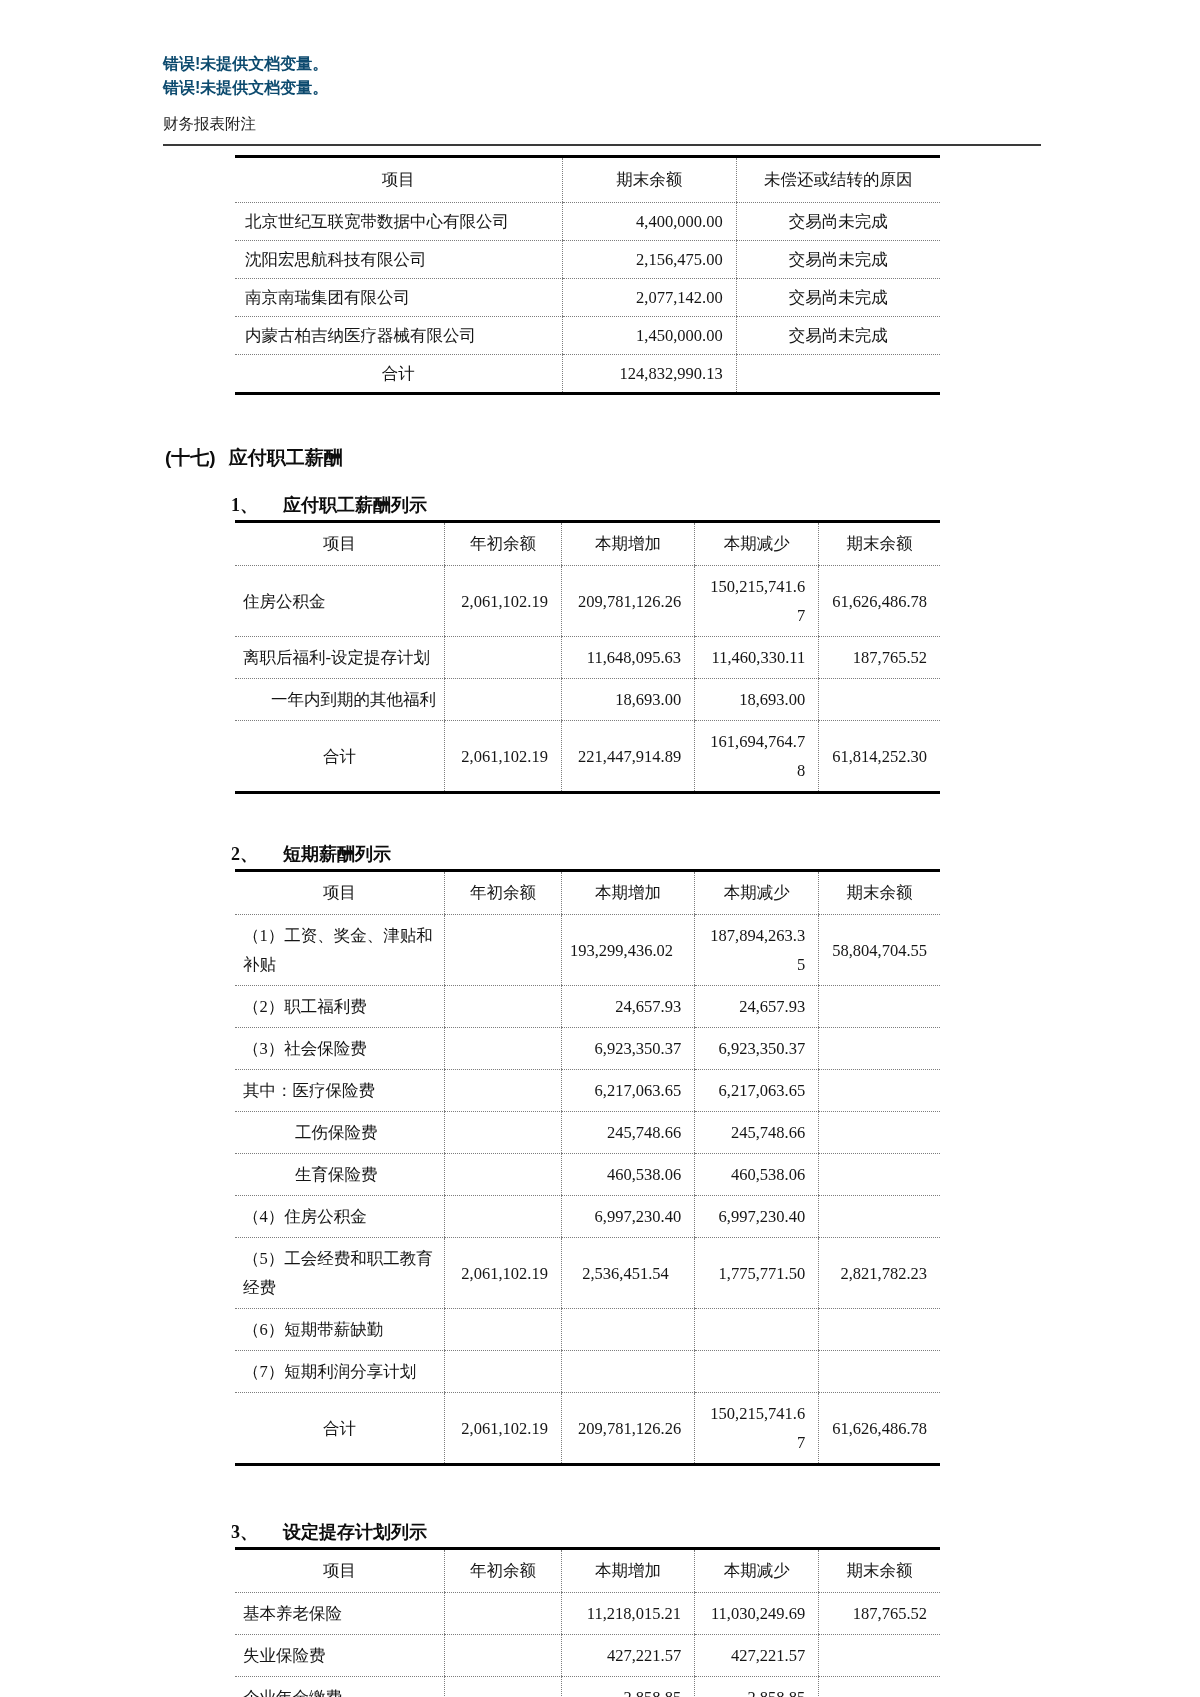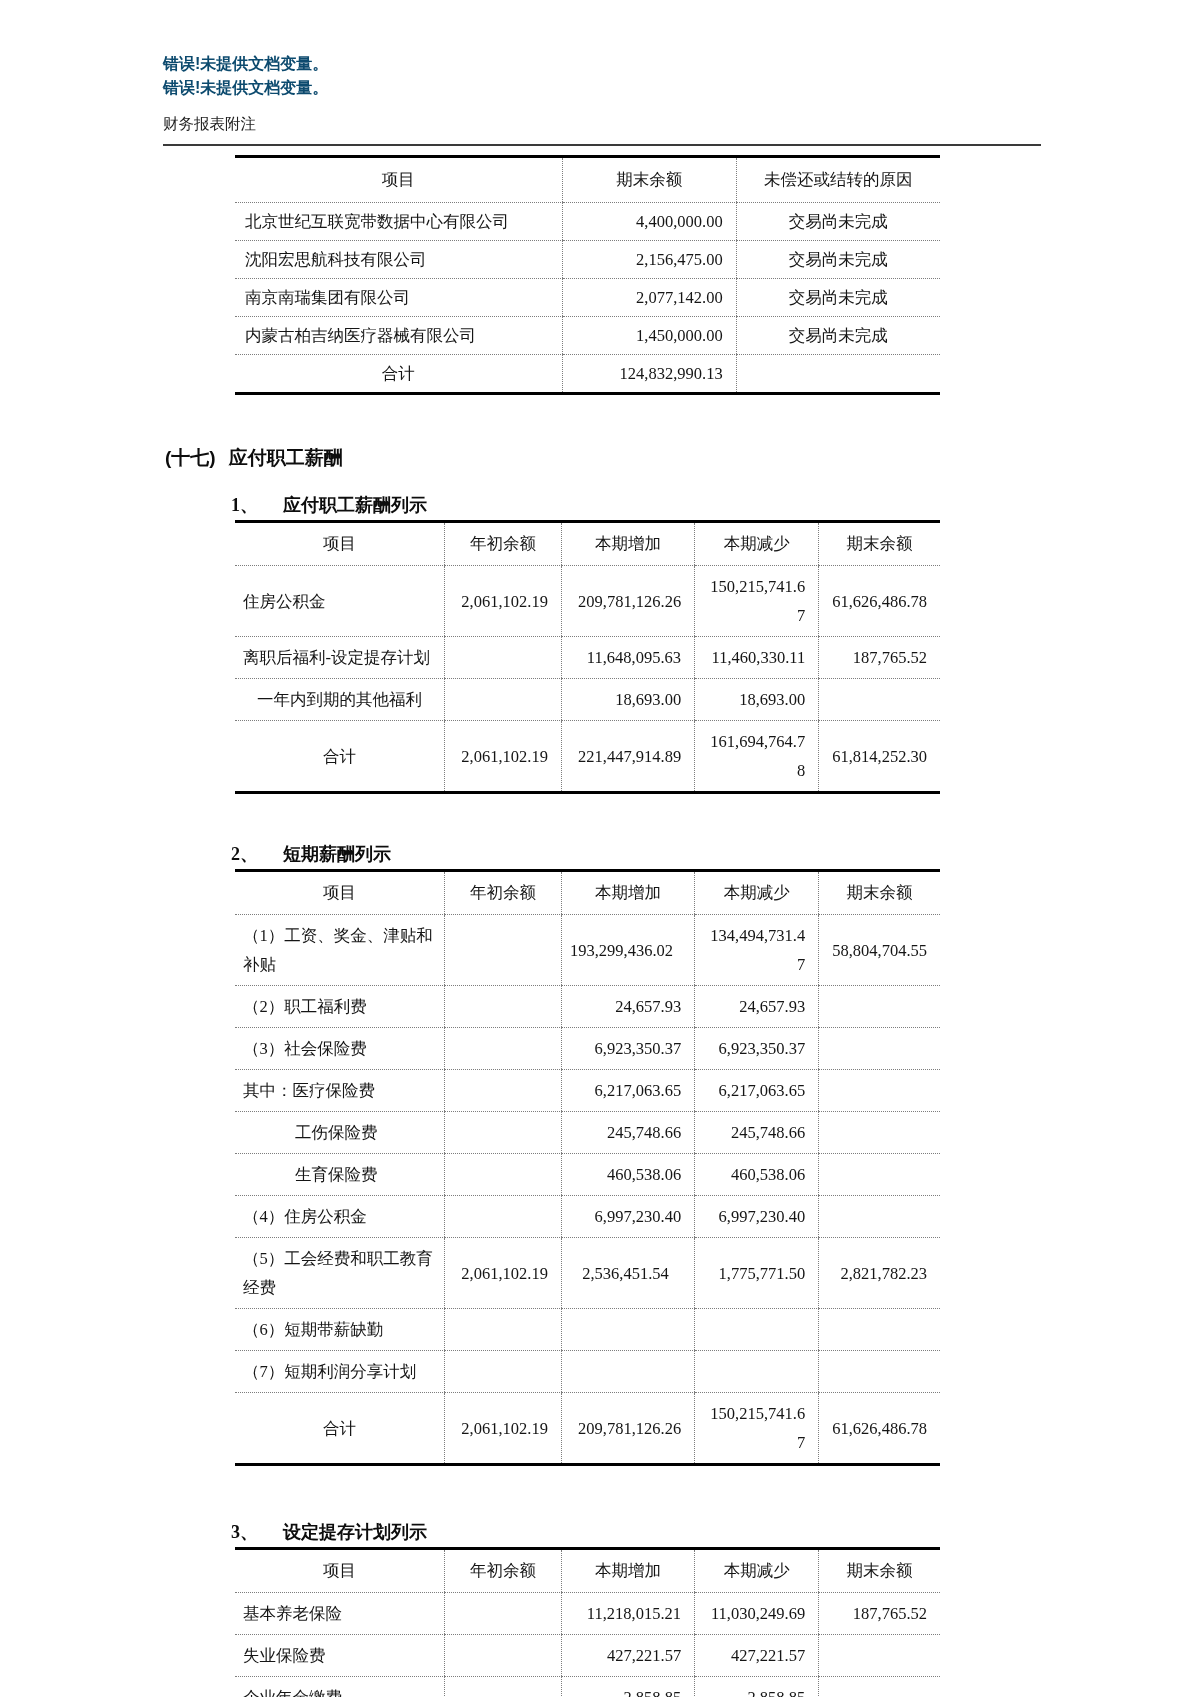--- a/index.html
+++ b/index.html
@@ -150,21 +150,21 @@
             <td class="num" style="text-align: right;">61,626,486.78</td>
           </tr>
           <tr>
             <td style="text-align: left;">离职后福利-设定提存计划</td>
             <td class="num" style="text-align: right;"></td>
             <td class="num" style="text-align: right;">11,648,095.63</td>
             <td class="num" style="text-align: right;">11,460,330.11</td>
             <td class="num" style="text-align: right;">187,765.52</td>
           </tr>
           <tr>
-            <td style="text-align: center;">一年内到期的其他福利</td>
+            <td style="text-align: right;">一年内到期的其他福利</td>
             <td class="num" style="text-align: right;"></td>
             <td class="num" style="text-align: right;">18,693.00</td>
             <td class="num" style="text-align: right;">18,693.00</td>
             <td class="num" style="text-align: right;"></td>
           </tr>
           <tr>
             <td style="text-align: center;">合计</td>
             <td class="num" style="text-align: right;">2,061,102.19</td>
             <td class="num" style="text-align: right;">221,447,914.89</td>
             <td class="num" style="text-align: right;">161,694,764.78</td>
@@ -192,21 +192,21 @@
             <th>本期增加</th>
             <th>本期减少</th>
             <th>期末余额</th>
           </tr>
         </thead>
         <tbody>
           <tr>
             <td style="text-align: left;">（1）工资、奖金、津贴和补贴</td>
             <td class="num" style="text-align: right;"></td>
             <td class="num" style="text-align: left;">193,299,436.02</td>
-            <td class="num" style="text-align: right;">134,494,731.47</td>
+            <td class="num" style="text-align: right;">187,894,263.35</td>
             <td class="num" style="text-align: right;">58,804,704.55</td>
           </tr>
           <tr>
             <td style="text-align: left;">（2）职工福利费</td>
             <td class="num" style="text-align: right;"></td>
             <td class="num" style="text-align: right;">24,657.93</td>
             <td class="num" style="text-align: right;">24,657.93</td>
             <td class="num" style="text-align: right;"></td>
           </tr>
           <tr>

